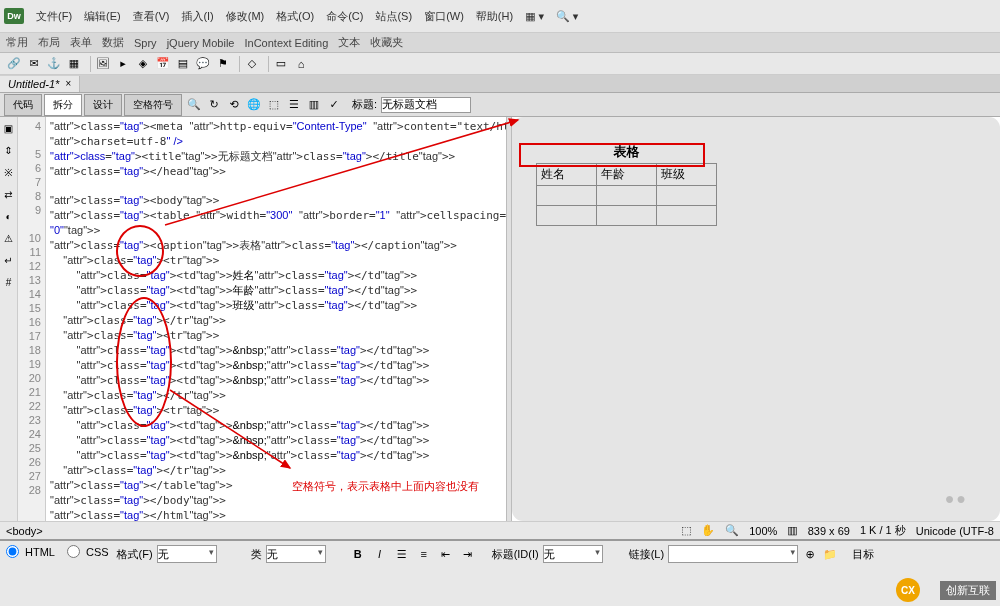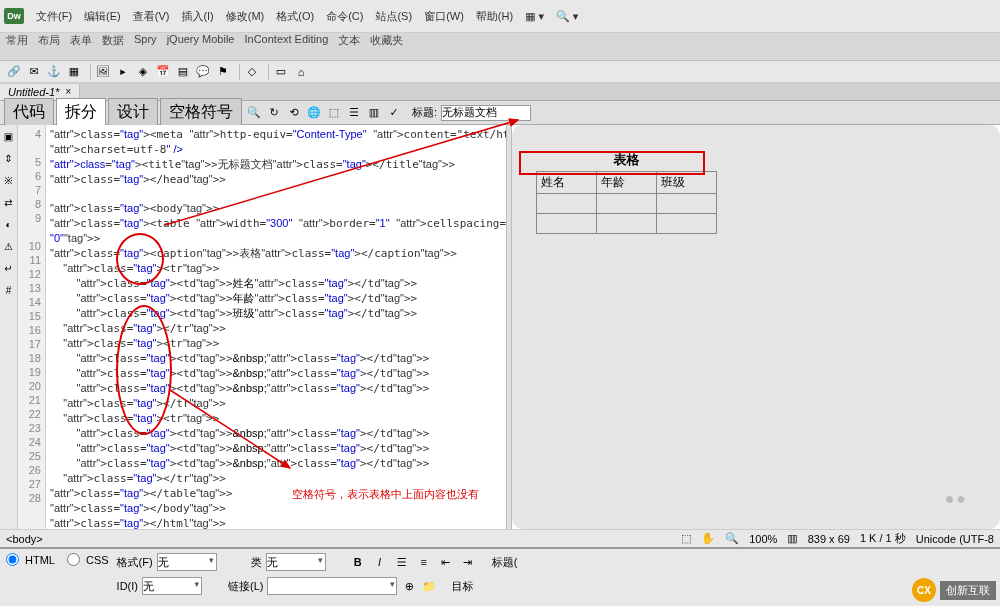--- a/index.html
+++ b/index.html
@@ -4,36 +4,36 @@
 <style>
 * { margin: 0; padding: 0; box-sizing: border-box; font-family: "Microsoft YaHei", Arial, sans-serif; font-size: 11px; }
 body { width: 1000px; height: 606px; background: #fff; overflow: hidden; position: relative; }
 
 
 .menu-bar { height: 20px; background: #e8e8e8; display: flex; align-items: center; padding: 16px 4px; border-bottom: 1px solid #ccc; }
 .menu-bar .app-logo { width: 20px; height: 16px; background: #3b7a3b; color: #fff; font-size: 9px; font-weight: bold; display: flex; align-items: center; justify-content: center; margin-right: 6px; border-radius: 2px; }
 .menu-item { margin: 0 6px; color: #333; cursor: pointer; font-size: 11px; }
 
 
-.tool-strip { height: 28px; background: #d8d8d8; display: flex; align-items: flex-start; padding: 0 6px; font-size: 10px; color: #444; border-bottom: 1px solid #bbb; }
+.tool-strip { height: 20px; background: #d8d8d8; display: flex; align-items: center; padding: 0 6px; font-size: 10px; color: #444; border-bottom: 1px solid #bbb; }
 .tool-strip span { margin-right: 10px; cursor: pointer; }
 
 
 .icon-toolbar { height: 22px; background: #e8e8e8; display: flex; align-items: center; padding: 0 6px; border-bottom: 1px solid #ccc; }
 .icon-toolbar .tb-icon { width: 16px; height: 16px; margin-right: 4px; display: flex; align-items: center; justify-content: center; cursor: pointer; }
 .icon-toolbar .sep { width: 1px; height: 16px; background: #bbb; margin: 0 4px; }
 
 
 .doc-tab-bar { height: 18px; background: #d0d0d0; display: flex; align-items: center; border-bottom: 1px solid #aaa; }
 .doc-tab { background: #e8e8e8; padding: 2px 8px; font-size: 10px; display: flex; align-items: center; gap: 6px; border-right: 1px solid #bbb; font-style: italic; }
 .doc-tab .close { font-size: 10px; cursor: pointer; }
 
 
 .view-bar { height: 24px; background: #e0e0e0; display: flex; align-items: center; padding: 0 4px; border-bottom: 1px solid #aaa; }
-.view-bar .vtab { padding: 3px 8px; background: #d0d0d0; border: 1px solid #999; margin-right: 2px; cursor: pointer; font-size: 16px; text-align: center; }
+.view-bar .vtab { padding: 3px 8px; background: #d0d0d0; border: 1px solid #999; margin-right: 2px; cursor: pointer; font-size: 10px; text-align: center; }
 .view-bar .vtab.active { background: #fff; }
 .view-bar .vicon { width: 16px; height: 16px; margin: 0 2px; cursor: pointer; display: flex; align-items: center; justify-content: center; }
 .view-bar .vlabel { margin-left: 8px; font-size: 11px; }
 .view-bar input { height: 16px; width: 90px; font-size: 11px; margin-left: 4px; background: #fff; border: 1px solid #999; }
 
 
 .workspace { display: flex; height: 404px; }
 
 
 .left-tools { width: 18px; background: #e8e8e8; border-right: 1px solid #ccc; display: flex; flex-direction: column; align-items: center; padding-top: 4px; gap: 8px; }
@@ -66,30 +66,30 @@
 .status-bar { height: 18px; background: #e8e8e8; border-top: 1px solid #ccc; display: flex; align-items: center; font-size: 10px; padding: 0 6px; justify-content: space-between; }
 .status-bar .right-group { display: flex; align-items: center; gap: 10px; }
 
 
 .props-panel { height: 84px; background: #e8e8e8; border-top: 2px solid #999; }
 .props-header { height: 16px; background: #d0d0d0; padding: 0 6px; font-size: 10px; display: flex; align-items: center; border-bottom: 1px solid #bbb; }
 .props-body { display: flex; padding: 4px 6px; gap: 8px; align-items: flex-start; }
 .props-left { display: flex; flex-direction: row; gap: 12px; }
 .props-left .prow { display: flex; align-items: center; gap: 4px; font-size: 11px; }
 .props-left input[type="radio"] { margin-right: 2px; }
-.props-mid { display: flex; flex-direction: column; gap: 6px; }
+.props-mid { display: flex; flex-direction: row; }
 .props-mid .prow { display: flex; align-items: center; gap: 4px; font-size: 11px; }
 .props-mid select, .props-mid input { height: 18px; font-size: 11px; }
 .props-mid select { width: 60px; }
 .props-mid .wide { width: 130px; }
 .props-icons { display: flex; align-items: center; gap: 6px; font-size: 11px; }
 .pi { width: 16px; height: 16px; display: flex; align-items: center; justify-content: center; cursor: pointer; }
 
 
-.watermark { position: absolute; right: 4px; bottom: 4px; display: flex; align-items: center; gap: 4px; color: #fff; font-size: 12px; }
+.watermark { position: absolute; right: 4px; bottom: 4px; display: flex; align-items: center; gap: 20px; color: #fff; font-size: 12px; }
 .watermark .logo { width: 24px; height: 24px; border-radius: 50%; background: #f0a500; display: flex; align-items: center; justify-content: center; font-weight: bold; color: #fff; font-size: 10px; }
 .watermark .text { background: rgba(0,0,0,0.5); padding: 2px 6px; font-size: 11px; }
 .masking-dots { position: absolute; right: 32px; top: 490px; color: rgba(128,128,128,0.4); font-size: 16px; letter-spacing: 2px; }
 
 
 .arrow-svg { position: absolute; left: 0; top: 0; pointer-events: none; }
 
 .sel-wrap { position: relative; display: inline-block; }
 .sel-wrap select { appearance: none; padding-right: 14px; border: 1px solid #999; background: #fff; }
 .sel-wrap::after { content: "▾"; position: absolute; right: 3px; top: 2px; font-size: 9px; pointer-events: none; color: #555; }

